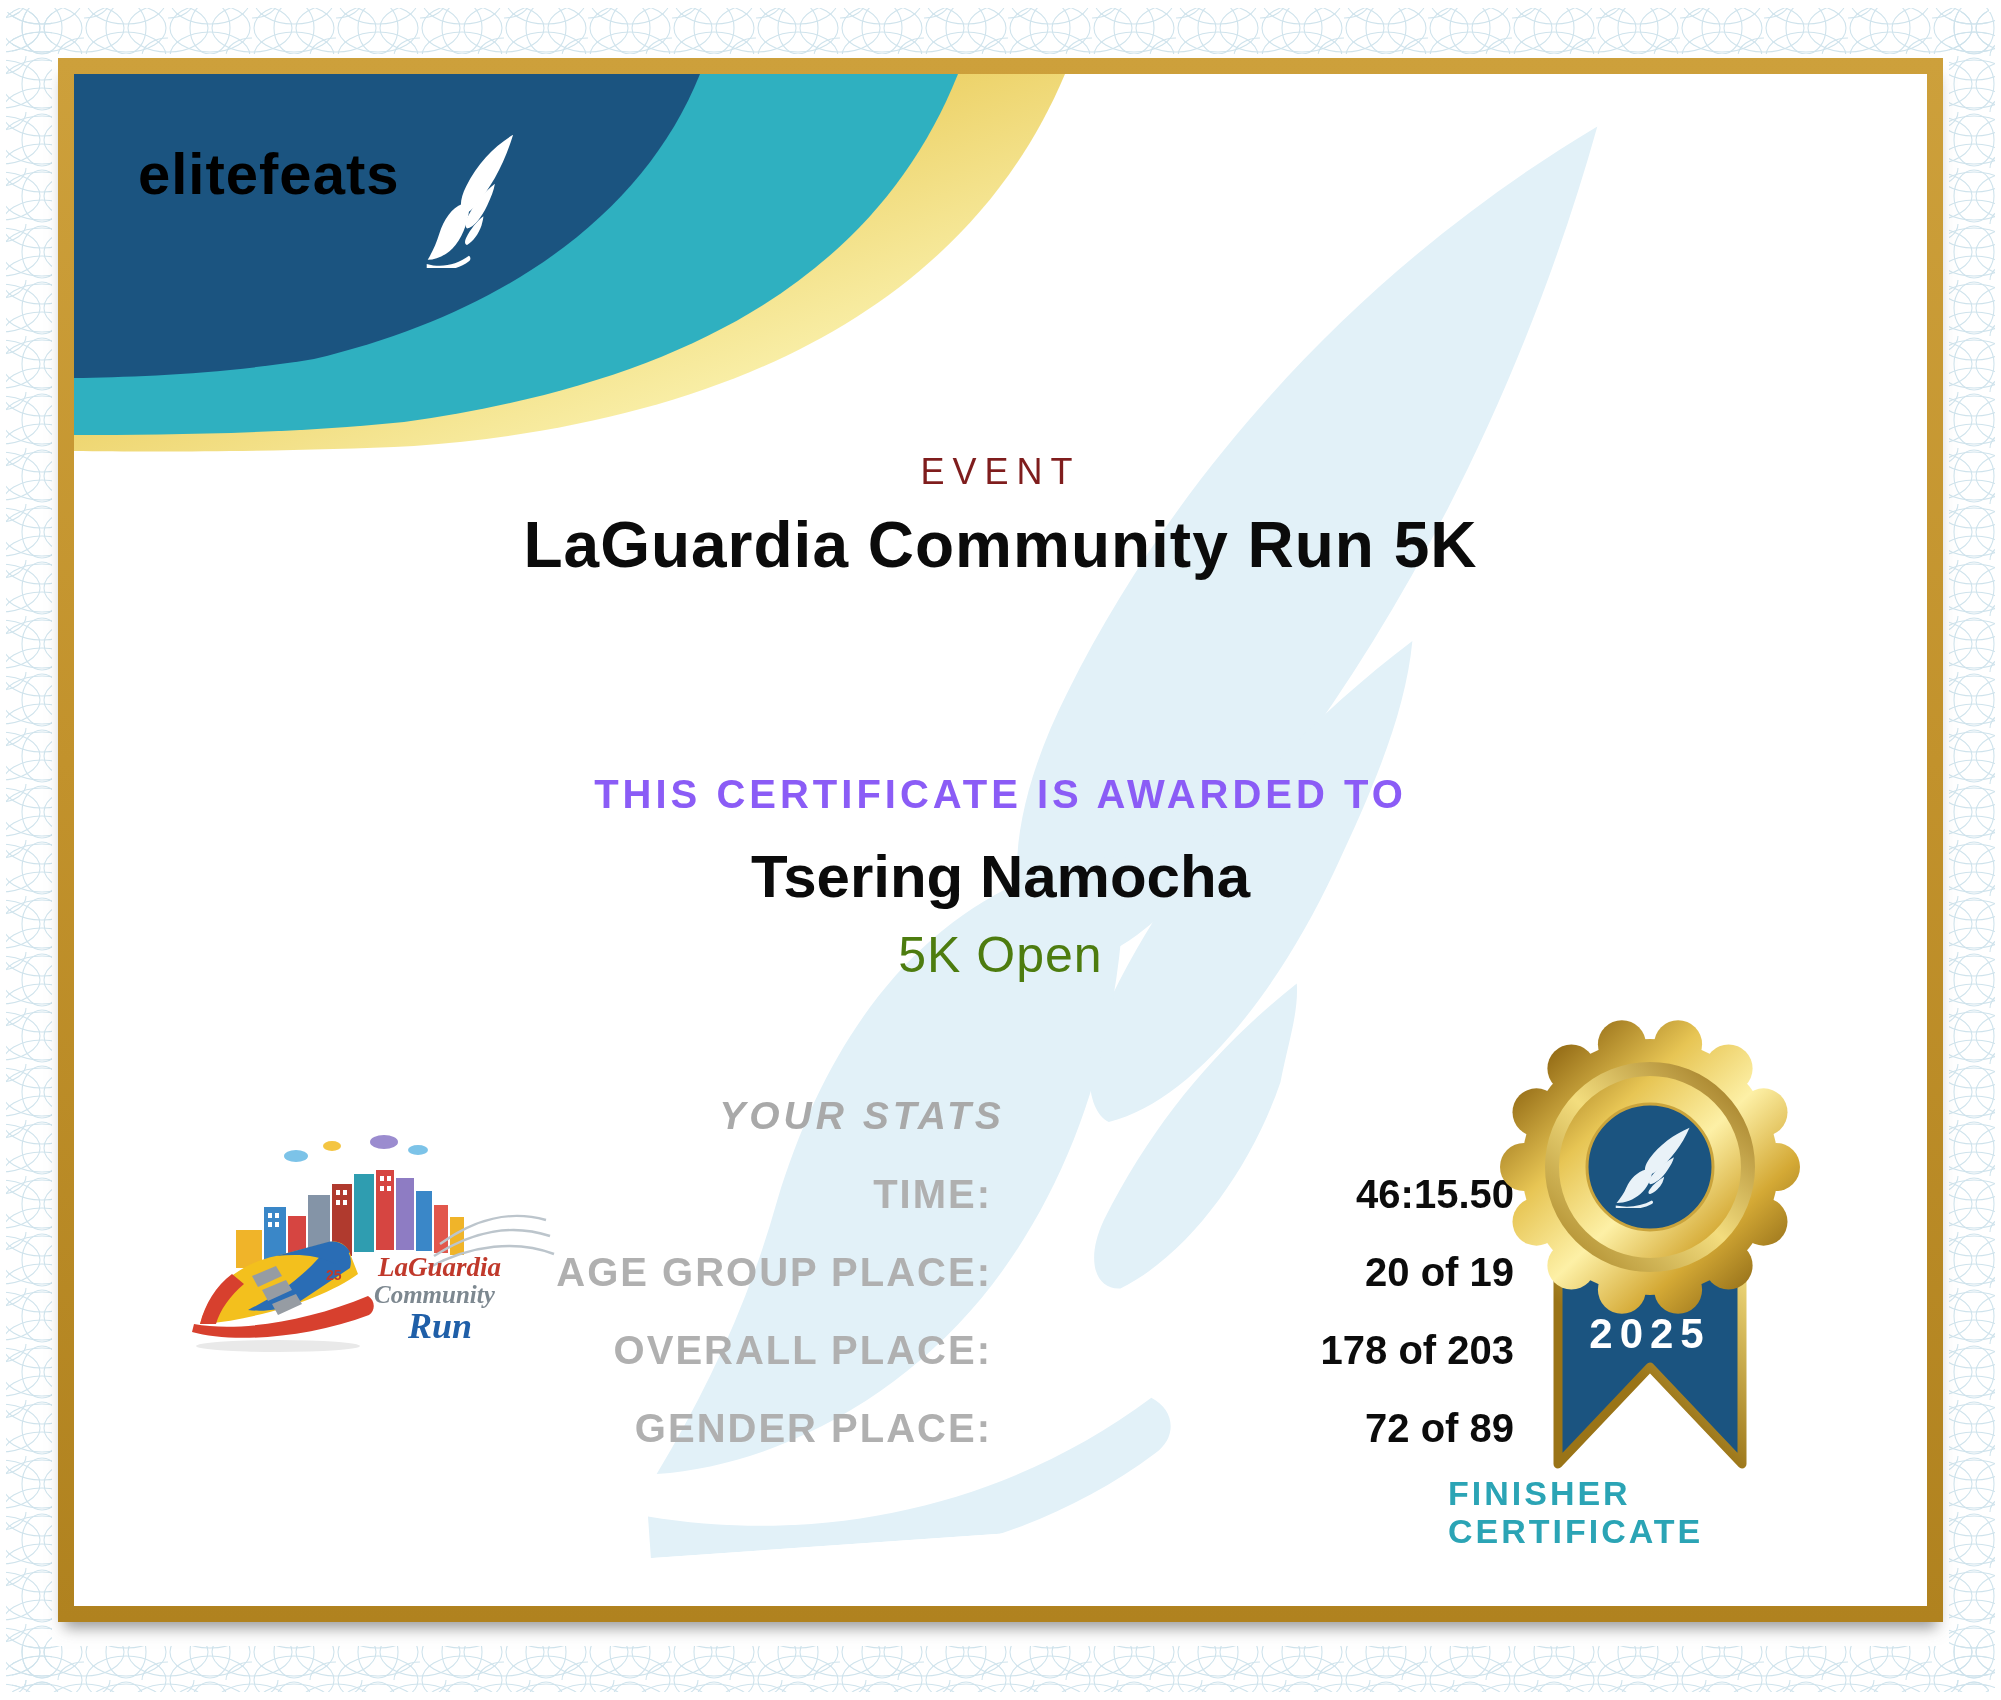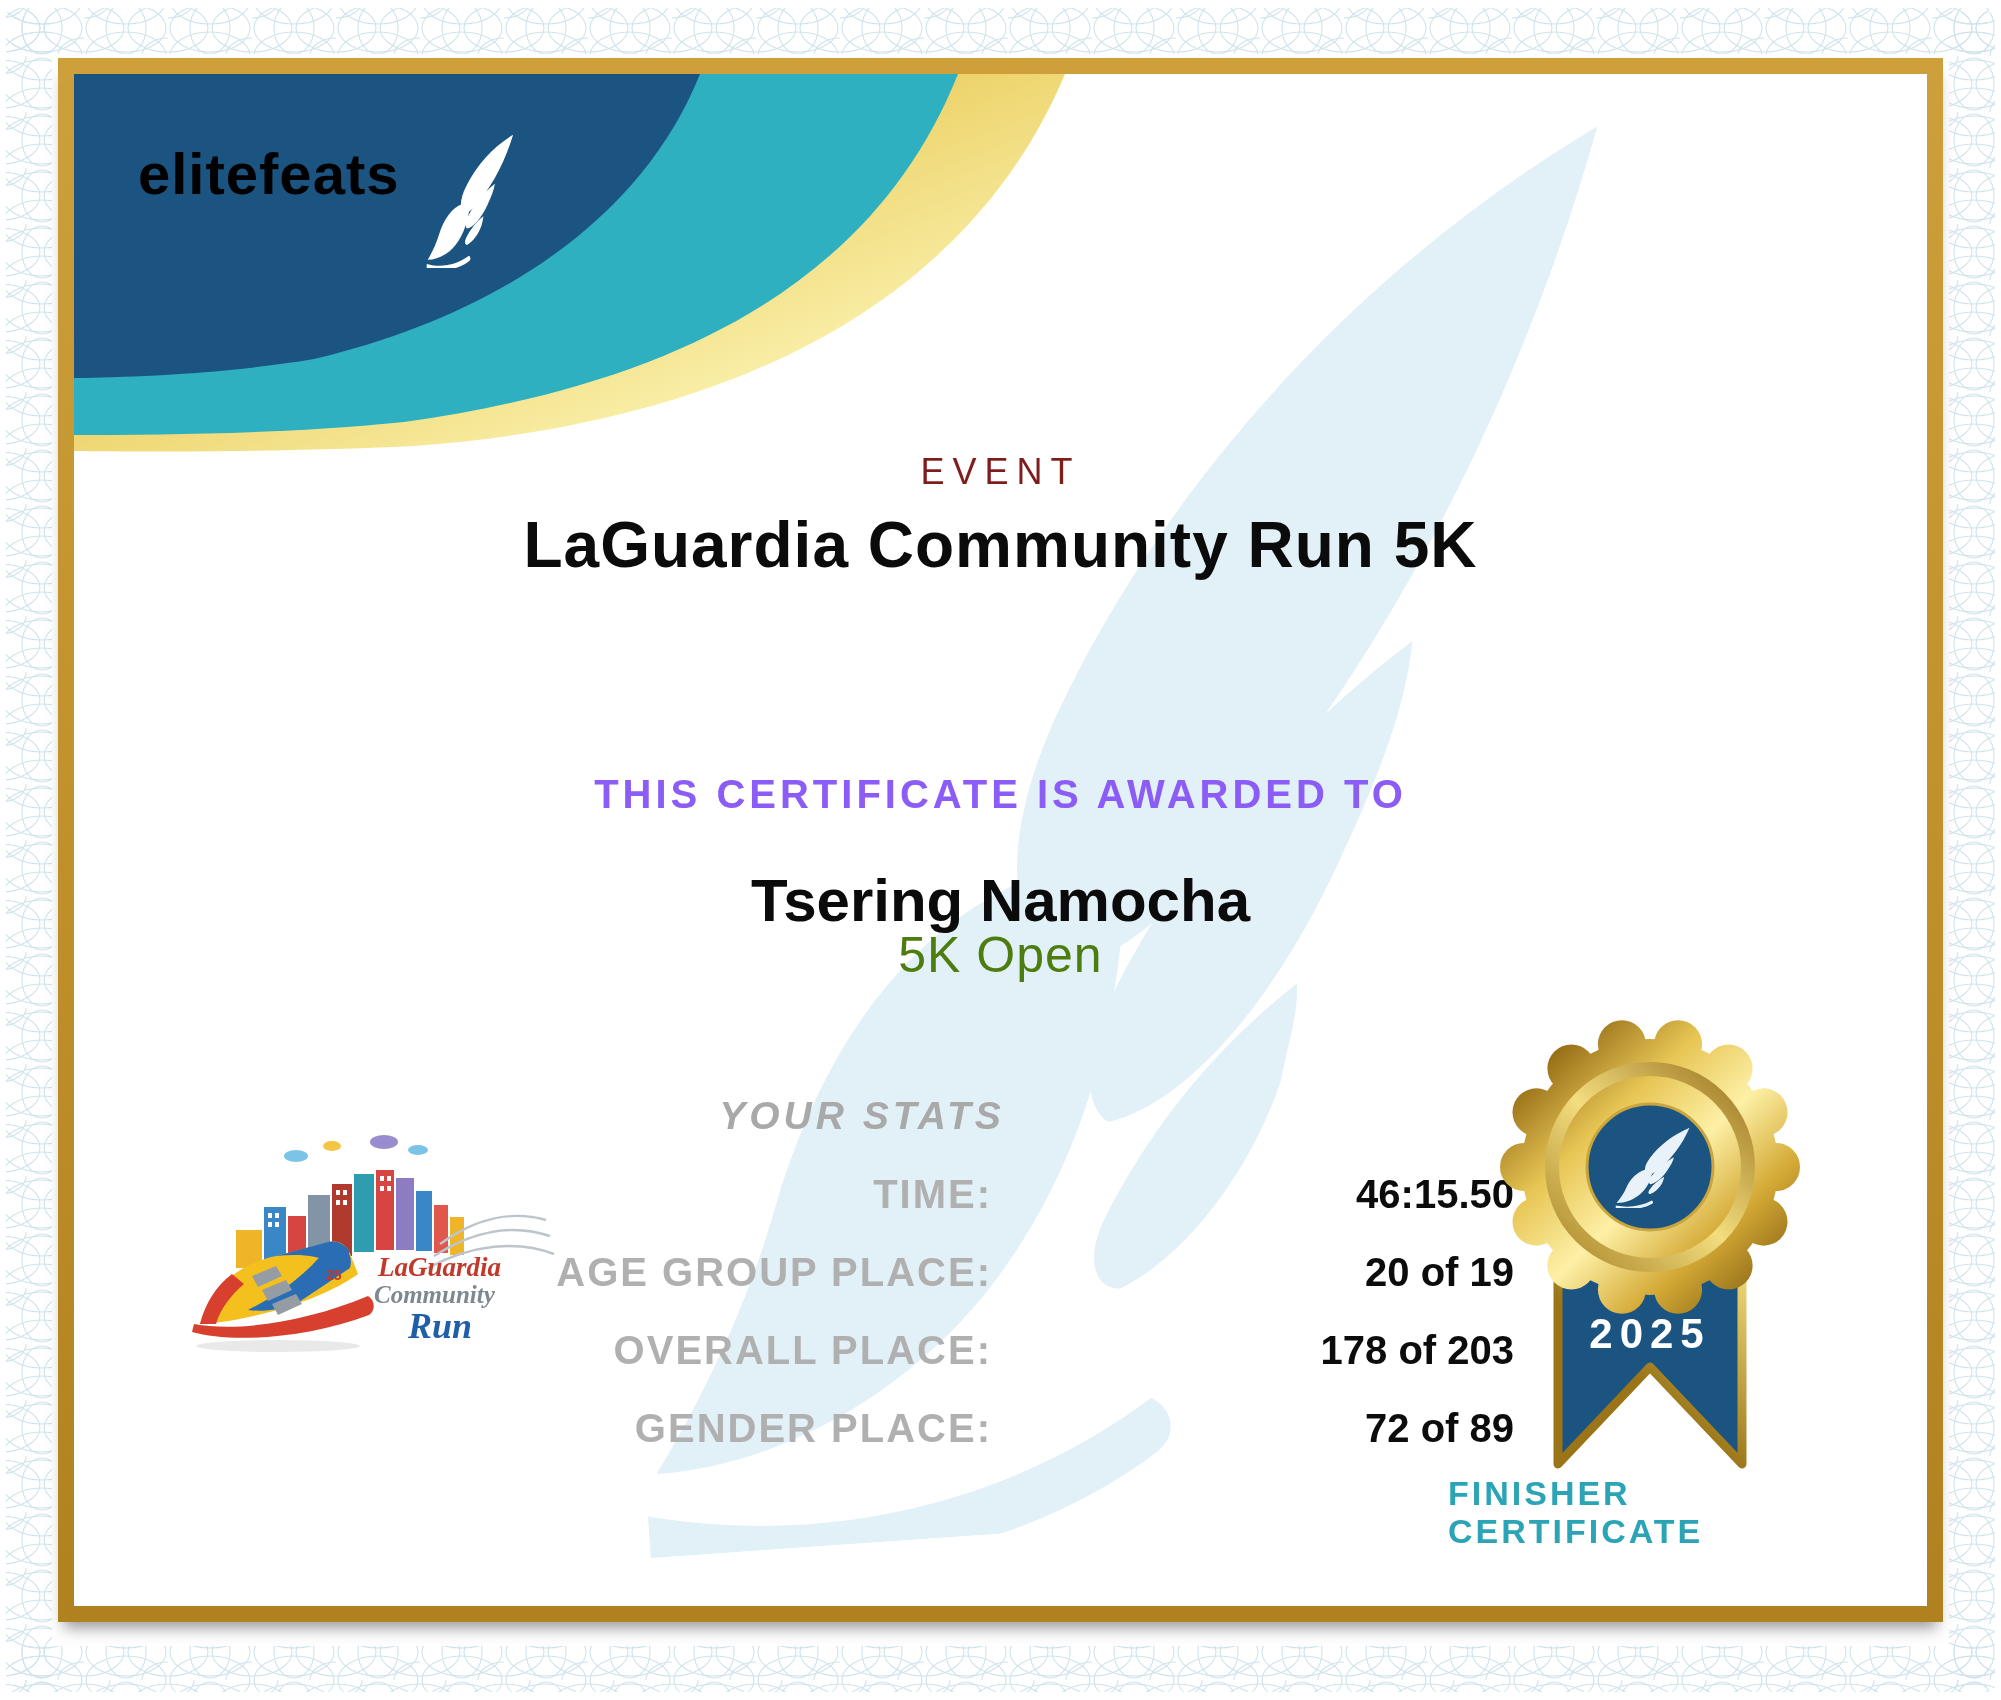--- a/index.html
+++ b/index.html
@@ -13,21 +13,21 @@
   .guilloche-svg{position:absolute;left:0;top:0;z-index:1;}
   .watermark-svg{position:absolute;left:520px;top:135px;width:1160px;height:1390px;z-index:4;transform:rotate(-4deg);}
   .swoosh-svg{position:absolute;left:74px;top:74px;z-index:5;}
   .content{position:absolute;left:0;top:0;width:2001px;height:1700px;z-index:6;}
   .brand{position:absolute;left:138px;top:140px;color:#000000;font-size:58px;font-weight:700;letter-spacing:1px;}
   .brand-glyph-svg{position:absolute;left:420px;top:132px;width:96px;height:136px;}
   .center-line{position:absolute;left:500px;width:1001px;text-align:center;}
   .event-label{top:451px;font-size:36px;font-weight:400;letter-spacing:8px;color:#7f1d1d;}
   .event-title{top:508px;font-size:64px;font-weight:800;color:#0b0b0b;letter-spacing:1px;}
   .awarded-label{top:772px;font-size:40px;font-weight:600;letter-spacing:4px;color:#8b5cf6;}
-  .recipient-name{top:842px;font-size:60px;font-weight:800;color:#0b0b0b;margin-top:24px;}
+  .recipient-name{top:842px;font-size:60px;font-weight:800;color:#0b0b0b;}
   .division{top:926px;font-size:50px;font-weight:400;color:#4d7c0f;letter-spacing:1px;}
   .stats-heading{position:absolute;left:562px;width:600px;top:1094px;text-align:center;
                  font-size:39px;font-weight:700;letter-spacing:4px;color:#a9a9a9;font-style:italic;}
   .stat-row{position:absolute;height:52px;font-size:40px;line-height:52px;}
   .stat-label{position:absolute;left:380px;width:612px;text-align:right;color:#b0b0b0;font-weight:600;letter-spacing:2px;}
   .stat-value{position:absolute;left:1014px;width:500px;text-align:right;color:#0c0c0c;font-weight:800;}
   .row-0{top:1168px;} .row-1{top:1246px;} .row-2{top:1324px;} .row-3{top:1402px;}
   .medal-svg{position:absolute;left:1498px;top:1012px;z-index:7;}
   .badge-caption{position:absolute;left:1448px;top:1474px;width:400px;text-align:left;z-index:7;
                  color:#2ba4b5;font-weight:800;font-size:34px;letter-spacing:3px;line-height:38px;}

